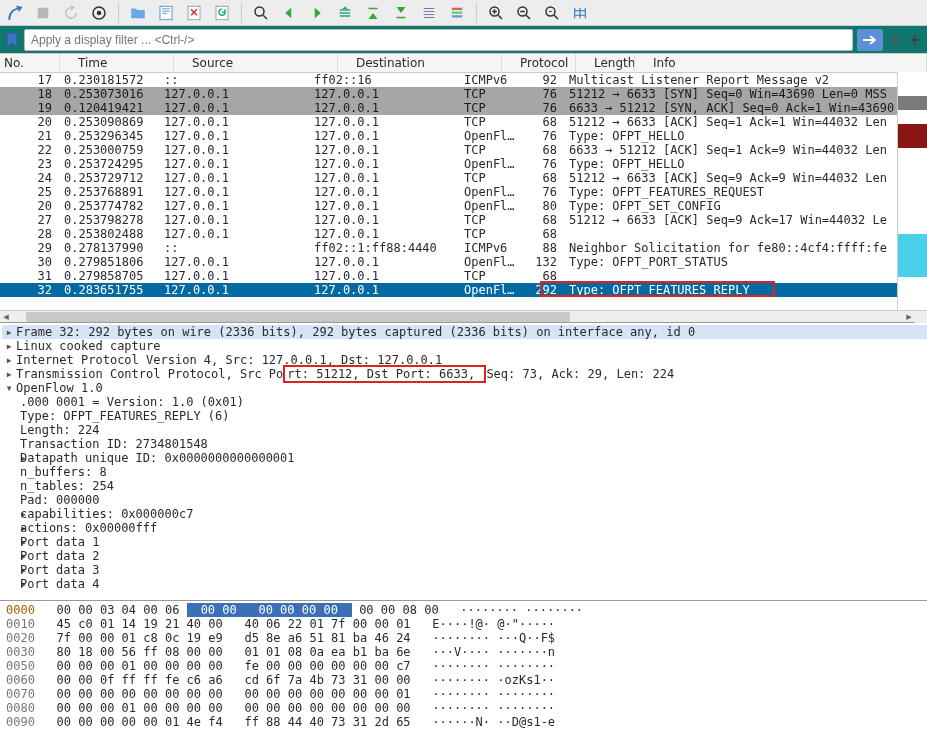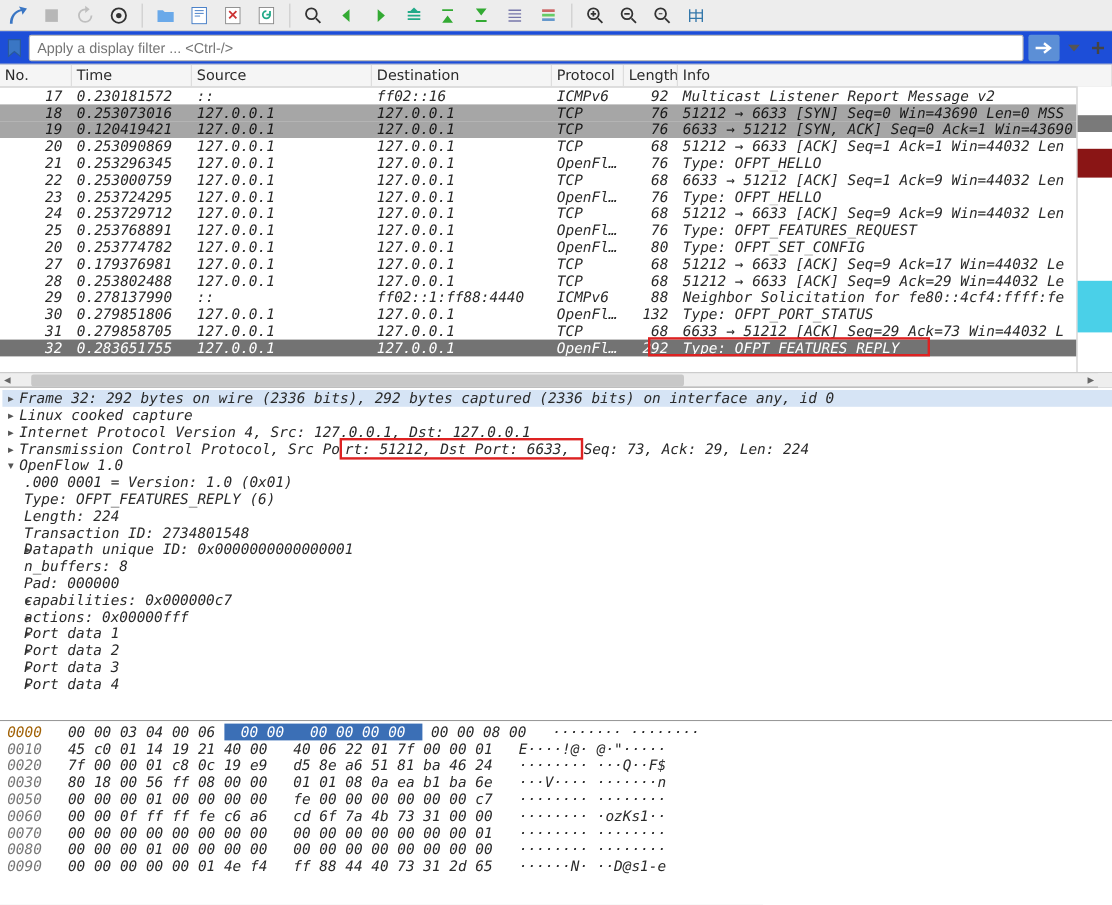--- a/index.html
+++ b/index.html
@@ -5,41 +5,41 @@
   * { box-sizing: border-box; margin: 0; padding: 0; }
   body {
     font-family: "DejaVu Sans", "Liberation Sans", sans-serif;
     font-size: 11px;
     background: #f0f0f0;
     width: 927px;
     height: 754px;
     overflow: hidden;
     color: #2a2a2a;
   }
-  .mono { font-family: "DejaVu Sans Mono", "Liberation Mono", monospace; font-size: 12px; font-style: italic; }
+  .mono { font-family: "DejaVu Sans Mono", "Liberation Mono", monospace; font-size: 12px; }
 
   
   .toolbar {
     height: 26px;
     background: #ededed;
     border-bottom: 1px solid #ccc;
     display: flex;
     align-items: center;
     padding: 0 4px;
     gap: 6px;
   }
   .tb-sep { width: 1px; height: 20px; background: #ccc; margin: 0 2px; }
   .tb-btn { width: 22px; height: 22px; display:flex; align-items:center; justify-content:center; cursor:pointer; }
   .tb-btn svg { width:18px; height:18px; }
   .tb-btn.disabled { opacity:.45; }
 
   
   .filterbar {
     height: 28px;
-    background: #1d4ed8;
+    background: #0f766e;
     border-bottom: 1px solid #ccc;
     display: flex;
     align-items: center;
     padding: 2px 4px;
     gap: 4px;
   }
   .bookmark-flag { width:16px; height:22px; display:flex; align-items:center; justify-content:center; }
   .filter-input {
     flex: 1;
     height: 22px;
@@ -67,34 +67,35 @@
     background: #fff;
   }
   .pl-header {
     display: grid;
     grid-template-columns: 60px 100px 150px 150px 60px 45px 1fr;
     background: #f5f5f5;
     border-bottom: 1px solid #ccc;
     position: sticky;
     top: 0;
     font-size: 12px;
+    gap: 14px;
   }
   .pl-header > div {
     padding: 2px 4px;
     border-right: 1px solid #ddd;
     white-space: nowrap;
     overflow:hidden;
   }
   .pl-row {
     display: grid;
     grid-template-columns: 60px 100px 150px 150px 60px 45px 1fr;
     white-space: nowrap;
   }
   .pl-row > div { padding: 0 4px; overflow:hidden; }
-  .pl-row.selected { background: #737373; color: #fff; }
+  .pl-row.selected { background: #0369a1; color: #fff; }
   .pl-row.marked { background: #a6a6a6; color:#1a1a1a; }
   .pl-row .num { text-align:right; padding-right:8px; }
   .pl-row .len { text-align:right; padding-right:8px; }
 
   
   .minimap {
     position:absolute; top:18px; right:0; width:30px; bottom:12px;
     background:#fff; border-left:1px solid #ccc;
   }
   .mm-band { position:absolute; left:0; right:0; }
@@ -386,35 +387,34 @@
             <div class="num">20</div>
             <div>0.253774782</div>
             <div>127.0.0.1</div>
             <div>127.0.0.1</div>
             <div>OpenFl…</div>
             <div class="len">80</div>
             <div>Type: OFPT_SET_CONFIG</div>
           </div>
           <div class="pl-row ">
             <div class="num">27</div>
-            <div>0.179376981</div>
+            <div>0.253798278</div>
             <div>127.0.0.1</div>
             <div>127.0.0.1</div>
             <div>TCP</div>
             <div class="len">68</div>
             <div>51212 → 6633 [ACK] Seq=9 Ack=17 Win=44032 Le</div>
           </div>
           <div class="pl-row ">
             <div class="num">28</div>
             <div>0.253802488</div>
             <div>127.0.0.1</div>
             <div>127.0.0.1</div>
             <div>TCP</div>
             <div class="len">68</div>
-            <div>51212 → 6633 [ACK] Seq=9 Ack=29 Win=44032 Le</div>
           </div>
           <div class="pl-row ">
             <div class="num">29</div>
             <div>0.278137990</div>
             <div>::</div>
             <div>ff02::1:ff88:4440</div>
             <div>ICMPv6</div>
             <div class="len">88</div>
             <div>Neighbor Solicitation for fe80::4cf4:ffff:fe</div>
           </div>
@@ -427,21 +427,20 @@
             <div class="len">132</div>
             <div>Type: OFPT_PORT_STATUS</div>
           </div>
           <div class="pl-row ">
             <div class="num">31</div>
             <div>0.279858705</div>
             <div>127.0.0.1</div>
             <div>127.0.0.1</div>
             <div>TCP</div>
             <div class="len">68</div>
-            <div>6633 → 51212 [ACK] Seq=29 Ack=73 Win=44032 L</div>
           </div>
           <div class="pl-row selected">
             <div class="num">32</div>
             <div>0.283651755</div>
             <div>127.0.0.1</div>
             <div>127.0.0.1</div>
             <div>OpenFl…</div>
             <div class="len">292</div>
             <div>Type: OFPT_FEATURES_REPLY</div>
           </div>
@@ -504,20 +503,24 @@
           <span class="arrow indent1"></span>
           <span class="txt">Transaction ID: 2734801548</span>
         </div>
         <div class="tree-row">
           <span class="arrow indent1">▸</span>
           <span class="txt">Datapath unique ID: 0x0000000000000001</span>
         </div>
         <div class="tree-row">
           <span class="arrow indent1"></span>
           <span class="txt">n_buffers: 8</span>
+        </div>
+        <div class="tree-row">
+          <span class="arrow indent1"></span>
+          <span class="txt">n_tables: 254</span>
         </div>
         <div class="tree-row">
           <span class="arrow indent1"></span>
           <span class="txt">Pad: 000000</span>
         </div>
         <div class="tree-row">
           <span class="arrow indent1">▸</span>
           <span class="txt">capabilities: 0x000000c7</span>
         </div>
         <div class="tree-row">

